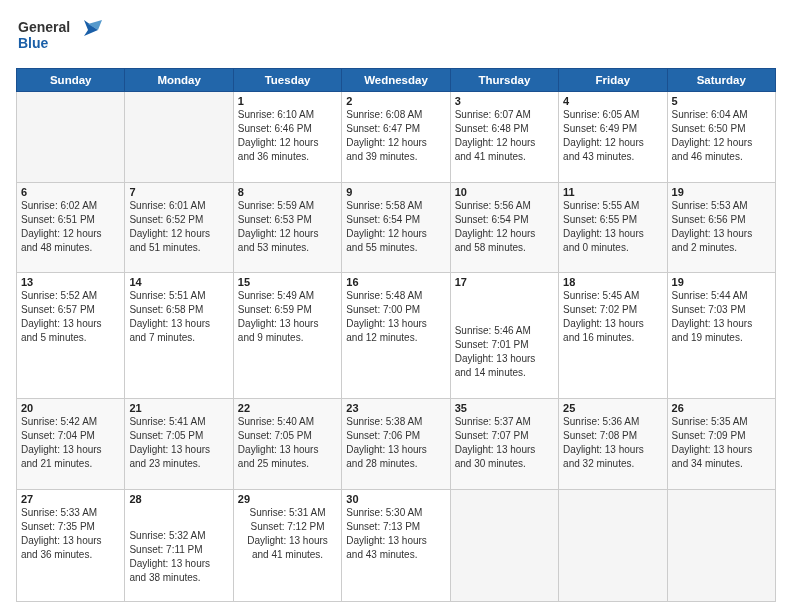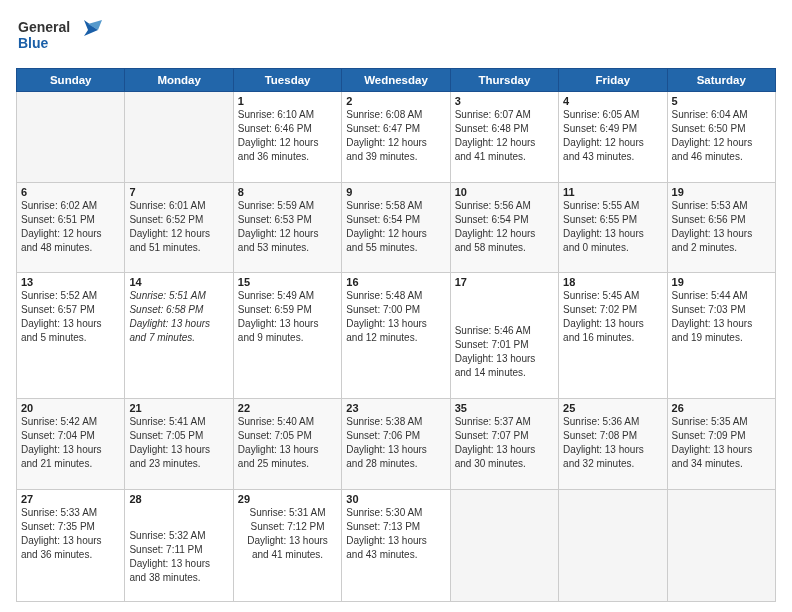--- a/index.html
+++ b/index.html
@@ -212,21 +212,21 @@
         <tr class="row-bg-odd">
           <td>
             <div class="day-num">13</div>
             <div class="day-detail" style="white-space: pre-line;">Sunrise: 5:52 AM
 Sunset: 6:57 PM
 Daylight: 13 hours
 and 5 minutes.</div>
           </td>
           <td>
             <div class="day-num">14</div>
-            <div class="day-detail" style="white-space: pre-line; font-style: italic;">Sunrise: 5:51 AM
+            <div class="day-detail" style="white-space: pre-line;">Sunrise: 5:51 AM
 Sunset: 6:58 PM
 Daylight: 13 hours
 and 7 minutes.</div>
           </td>
           <td>
             <div class="day-num">15</div>
             <div class="day-detail" style="white-space: pre-line;">Sunrise: 5:49 AM
 Sunset: 6:59 PM
 Daylight: 13 hours
 and 9 minutes.</div>

